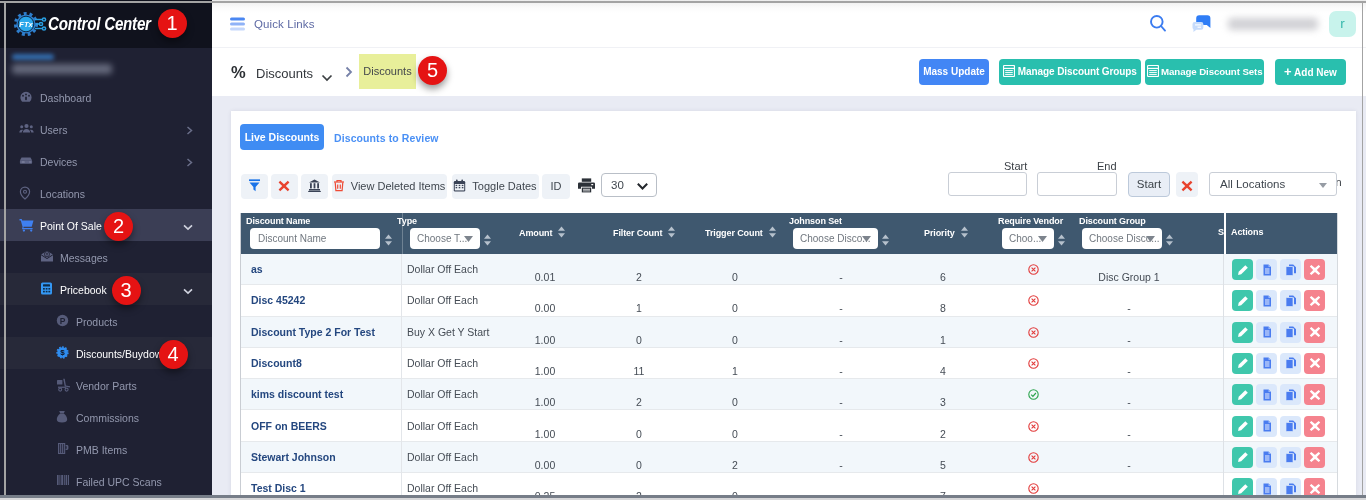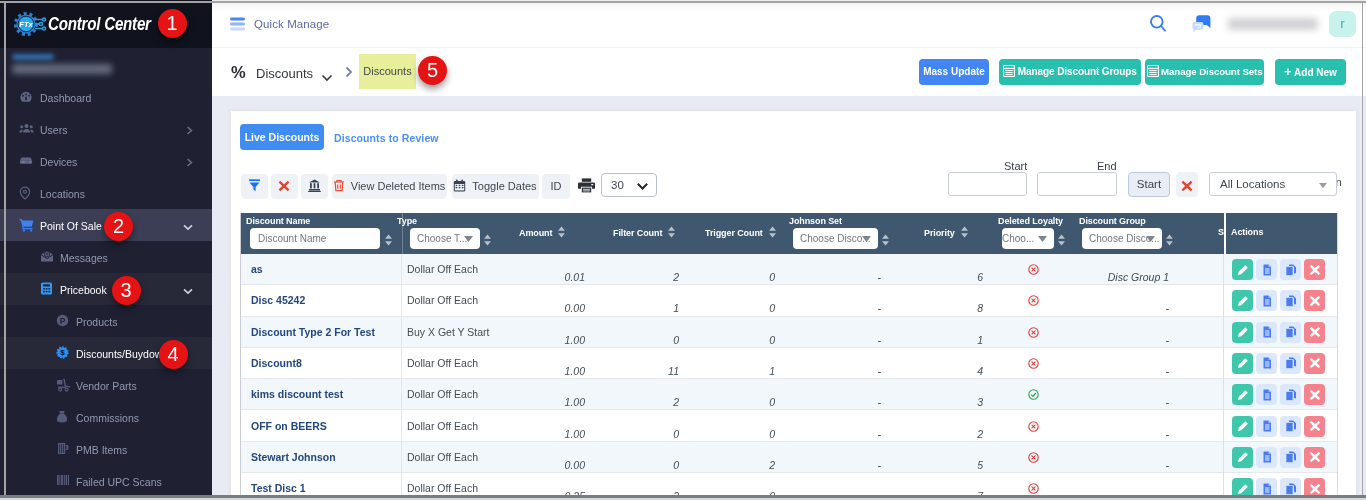--- a/index.html
+++ b/index.html
@@ -30,21 +30,21 @@
 .tbtn { position:absolute; top:174px; height:25px; background:#eef2f7; border-radius:4px; font-size:11px; color:#3f464e; line-height:25px; text-align:center; white-space:nowrap; }
 .ipt { position:absolute; background:#fff; border:1px solid #c9ced6; border-radius:3px; height:24px; }
 .flabel { position:absolute; font-size:11px; color:#3a3f45; }
 #thead { left:241px; top:213px; width:1096px; height:41px; background:#3f586f; }
 .hl { position:absolute; color:#fff; font-size:9px; font-weight:bold; letter-spacing:-0.1px; white-space:nowrap; }
 .hin { position:absolute; top:228px; height:21px; background:#fff; border-radius:4px; font-size:10px; color:#70777f; line-height:21px; white-space:nowrap; overflow:hidden; }
 .row { position:absolute; left:241px; width:1096px; height:31.3px; border-bottom:1px solid #e6e9ec; font-size:10.5px; color:#454c55; background:#fff; }
 .row.odd { background:#f2f7fb; }
 .row .name { position:absolute; left:10px; top:9px; color:#24477f; font-weight:bold; white-space:nowrap; }
 .row .type { position:absolute; left:166px; top:9px; }
-.cc { position:absolute; top:17px; text-align:right;font-style:italic; }
+.cc { position:absolute; top:17px; text-align:center; }
 .act { position:absolute; top:5px; width:21px; height:21px; border-radius:4px; }
 .shot-t { left:0; top:1px; width:1366px; height:1.5px; background:#a3a3a3; z-index:99; }
 .shot-l { left:4px; top:1px; width:1.5px; height:496px; background:#a3a3a3; z-index:99; }
 .shot-r { left:1361.5px; top:1px; width:1.5px; height:496px; background:#a3a3a3; z-index:99; }
 .shot-b { left:0; top:494.8px; width:1366px; height:2.8px; background:#767d88; z-index:99; }
 .shot-b2 { left:0; top:497.6px; width:1366px; height:2.4px; background:#d7d7d9; z-index:99; }
 </style>
 </head>
 <body>
 
@@ -226,21 +226,21 @@
 <div class="badge" style="left:104px;top:211.5px;">2</div>
 <div class="badge" style="left:111.5px;top:275.7px;">3</div>
 <div class="badge" style="left:158.5px;top:339.5px;">4</div>
 <div class="badge" style="left:418px;top:56px;">5</div>
 <div class="abs" id="navbar"></div>
 <div class="abs" style="left:230px;top:17px;"><svg width="15" height="14" viewBox="0 0 15 14">
 <rect x="0" y="0.5" width="15" height="3" rx="1.5" fill="#4b87f2"></rect>
 <rect x="0" y="5.5" width="15" height="3" rx="1.5" fill="#8fb2f7"></rect>
 <rect x="0" y="10.5" width="15" height="3" rx="1.5" fill="#c5d7fb"></rect>
 </svg></div>
-<div class="abs" style="left:254px;top:18px;font-size:11.5px;color:#5e6aa4;letter-spacing:0.1px;">Quick Manage</div>
+<div class="abs" style="left:254px;top:18px;font-size:11.5px;color:#5e6aa4;letter-spacing:0.1px;">Quick Links</div>
 <div class="abs" style="left:1149px;top:14px;"><svg width="18" height="18" viewBox="0 0 18 18">
 <circle cx="7.8" cy="7.8" r="5.8" fill="none" stroke="#3b7cf0" stroke-width="1.9"></circle>
 <line x1="12" y1="12" x2="16" y2="16.6" stroke="#3b7cf0" stroke-width="1.9" stroke-linecap="round"></line>
 </svg></div>
 <div class="abs" style="left:1190px;top:11px;"><svg width="22" height="22" viewBox="0 0 22 22">
 <path d="M9.2 4.2h8.2a3 3 0 0 1 3 3v9.8l-3.6-3.1H9.2a3 3 0 0 1-3-3V7.2a3 3 0 0 1 3-3z" fill="#2f7df6"></path>
 <path d="M4.8 11h6.4a2.2 2.2 0 0 1 2.2 2.2v3.4a2.2 2.2 0 0 1-2.2 2.2H6.4L3.4 21l0.1-2.6a2.2 2.2 0 0 1-1-1.8v-3.4A2.2 2.2 0 0 1 4.8 11z" fill="#c7dcfb"></path>
 <g stroke="#fff" stroke-width="1.1">
         <line x1="5" y1="13.9" x2="11" y2="13.9"></line>
         <line x1="7.5" y1="16.2" x2="11" y2="16.2"></line>
@@ -389,22 +389,22 @@
       <path d="M0 0h9L4.5 6z" fill="#7d848d"></path>
     </svg></div>
 <div class="abs" style="left:881px;top:232px;"><svg width="9" height="12" viewBox="0 0 9 12">
       <path d="M4.5 0.5 8 4.8H1z" fill="#b6c1cc"></path>
       <path d="M1 7.2h7L4.5 11.5z" fill="#b6c1cc"></path>
     </svg></div>
 <div class="hl" style="left:924px;top:226px;">Priority &nbsp;<svg width="9" height="12" style="vertical-align:-2.5px;" viewBox="0 0 9 12">
       <path d="M4.5 0.5 8 4.8H1z" fill="#b6c1cc"></path>
       <path d="M1 7.2h7L4.5 11.5z" fill="#b6c1cc"></path>
     </svg></div>
-<div class="hl" style="left:998px;top:216px;">Deleted Loyalty</div>
-<div class="hin" style="left:1002px;width:52px;"><span style="">Choo...</span><svg width="9" height="6" viewBox="0 0 9 6" style="position:absolute;right:7px;top:7.5px;">
+<div class="hl" style="left:998px;top:216px;">Require Vendor</div>
+<div class="hin" style="left:1002px;width:52px;"><span style="margin-left:7px;">Choo...</span><svg width="9" height="6" viewBox="0 0 9 6" style="position:absolute;right:7px;top:7.5px;">
       <path d="M0 0h9L4.5 6z" fill="#7d848d"></path>
     </svg></div>
 <div class="abs" style="left:1057px;top:232px;"><svg width="9" height="12" viewBox="0 0 9 12">
       <path d="M4.5 0.5 8 4.8H1z" fill="#b6c1cc"></path>
       <path d="M1 7.2h7L4.5 11.5z" fill="#b6c1cc"></path>
     </svg></div>
 <div class="hl" style="left:1079px;top:216px;">Discount Group</div>
 <div class="hin" style="left:1082px;width:80px;"><span style="margin-left:7px;">Choose Disco...</span><svg width="9" height="6" viewBox="0 0 9 6" style="position:absolute;right:7px;top:7.5px;">
       <path d="M0 0h9L4.5 6z" fill="#7d848d"></path>
     </svg></div>

